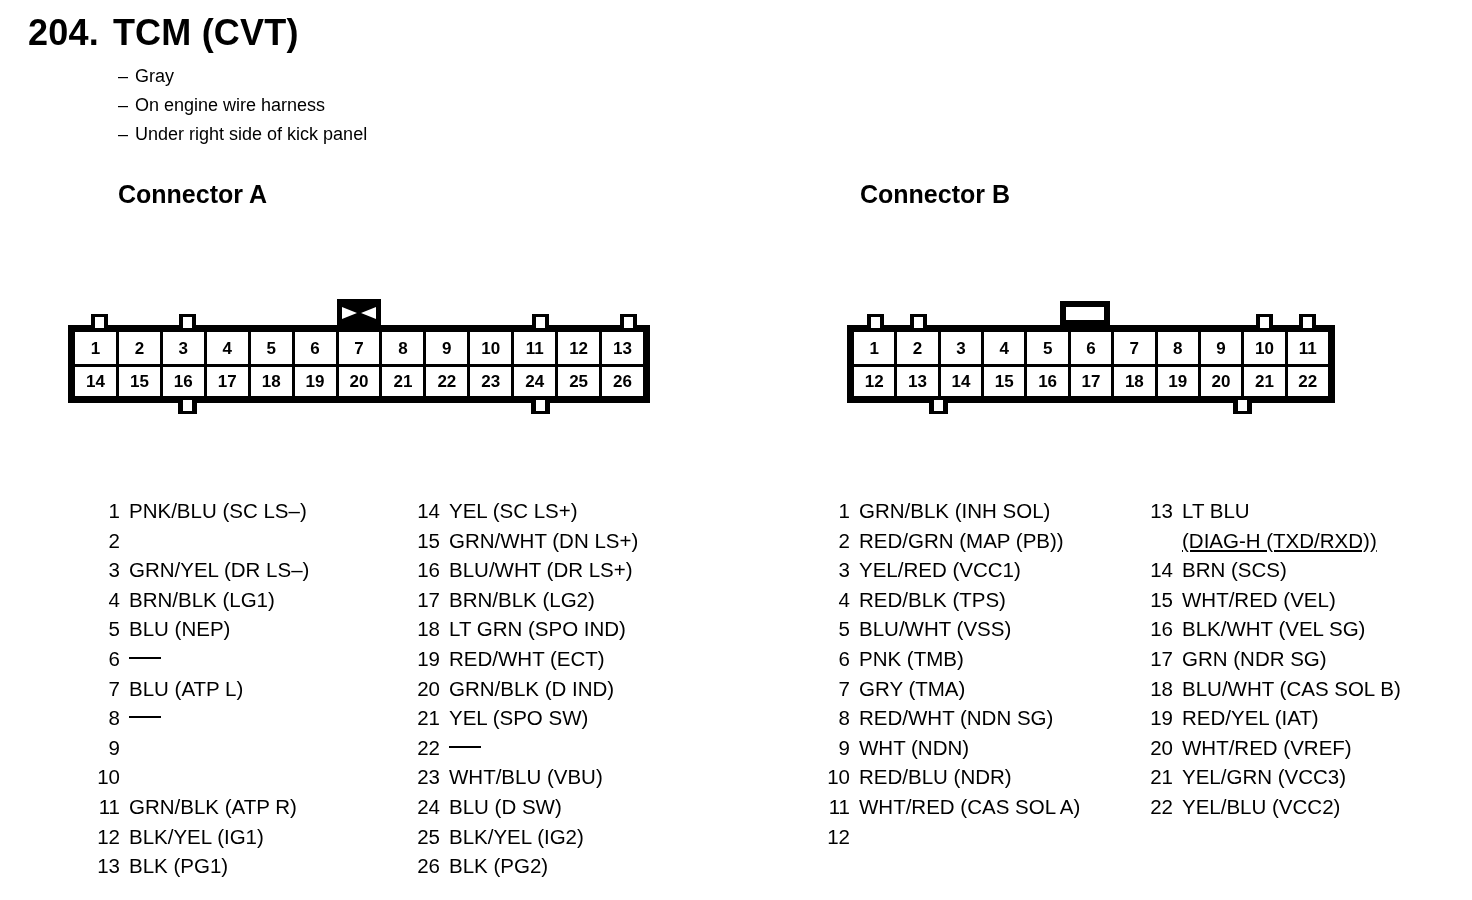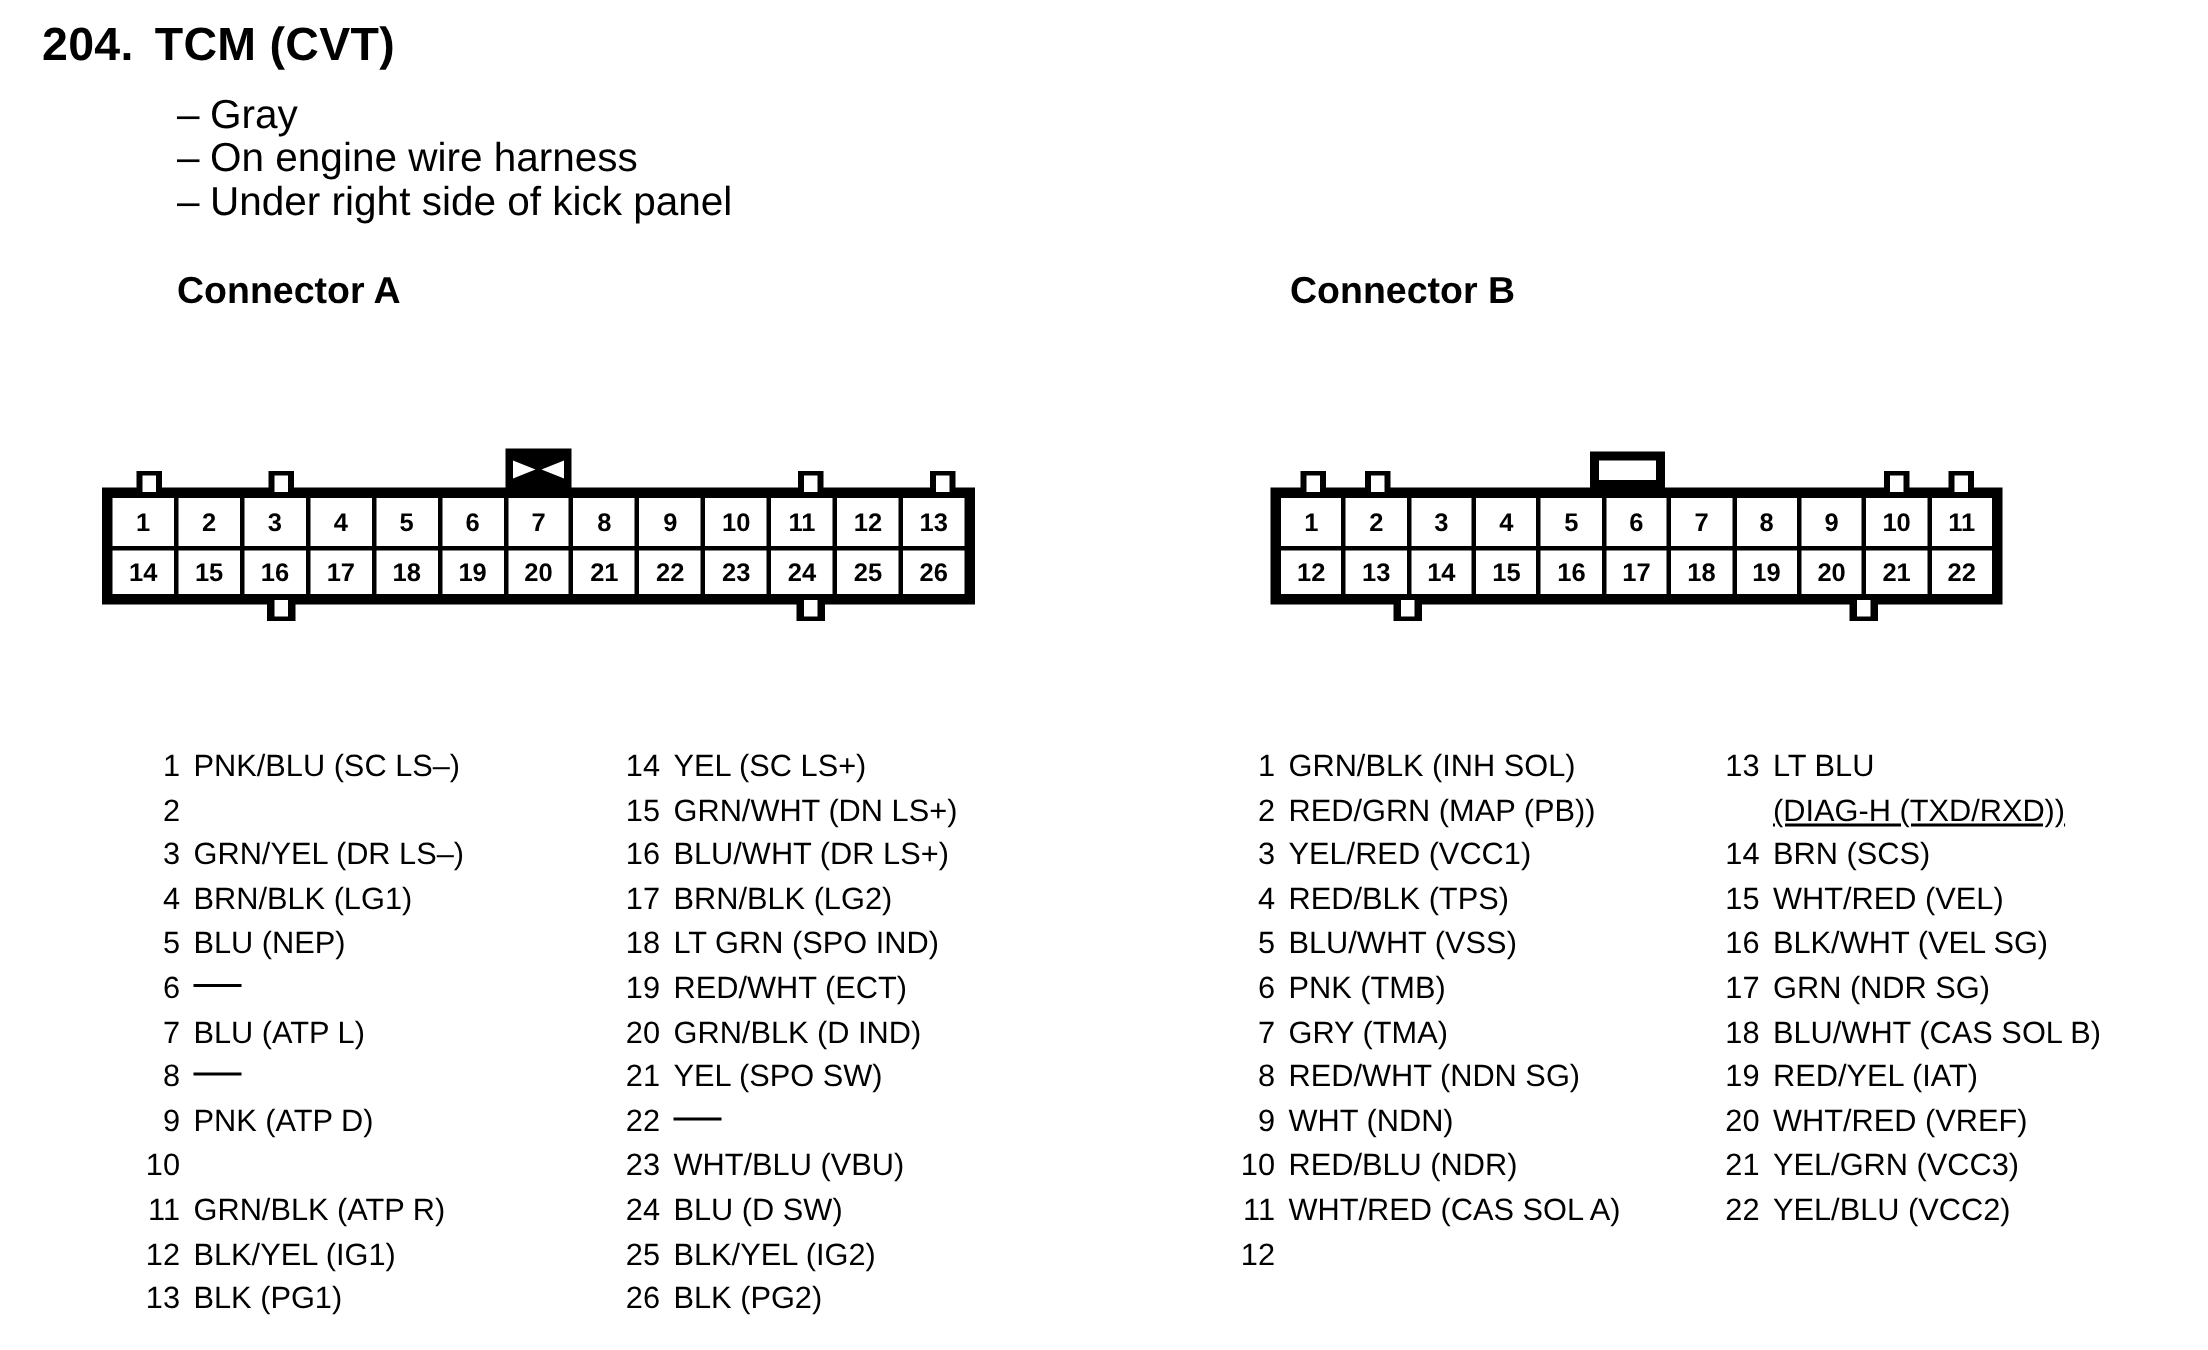--- a/index.html
+++ b/index.html
@@ -14,32 +14,32 @@
     font-family: "Liberation Sans", sans-serif;
     color: #000000;
     overflow: hidden;
   }
 
   
   .page-title {
     position: absolute;
     left: 28px;
     top: 12px;
-    font-size: 31px;
+    font-size: 36px;
     font-weight: bold;
     letter-spacing: 0.2px;
     white-space: nowrap;
   }
   .title-num { margin-right: 14px; }
 
   .bullets {
     position: absolute;
     left: 118px;
     top: 62px;
-    font-size: 27px;
+    font-size: 18px;
     line-height: 29px;
   }
   .bullet-row { white-space: nowrap; }
   .bullet-dash { margin-right: 7px; }
 
   
   .conn-heading {
     position: absolute;
     font-size: 25px;
     font-weight: bold;
@@ -379,21 +379,20 @@
     <div class="pin-entry">
       <span class="pin-no">7</span>
       <span class="pin-desc">BLU (ATP L)</span>
     </div>
     <div class="pin-entry">
       <span class="pin-no">8</span>
       <span class="pin-desc"><span class="pin-empty"></span></span>
     </div>
     <div class="pin-entry">
       <span class="pin-no">9</span>
-      <span class="pin-desc">PNK (ATP D)</span>
     </div>
     <div class="pin-entry">
       <span class="pin-no">10</span>
     </div>
     <div class="pin-entry">
       <span class="pin-no">11</span>
       <span class="pin-desc">GRN/BLK (ATP R)</span>
     </div>
     <div class="pin-entry">
       <span class="pin-no">12</span>

